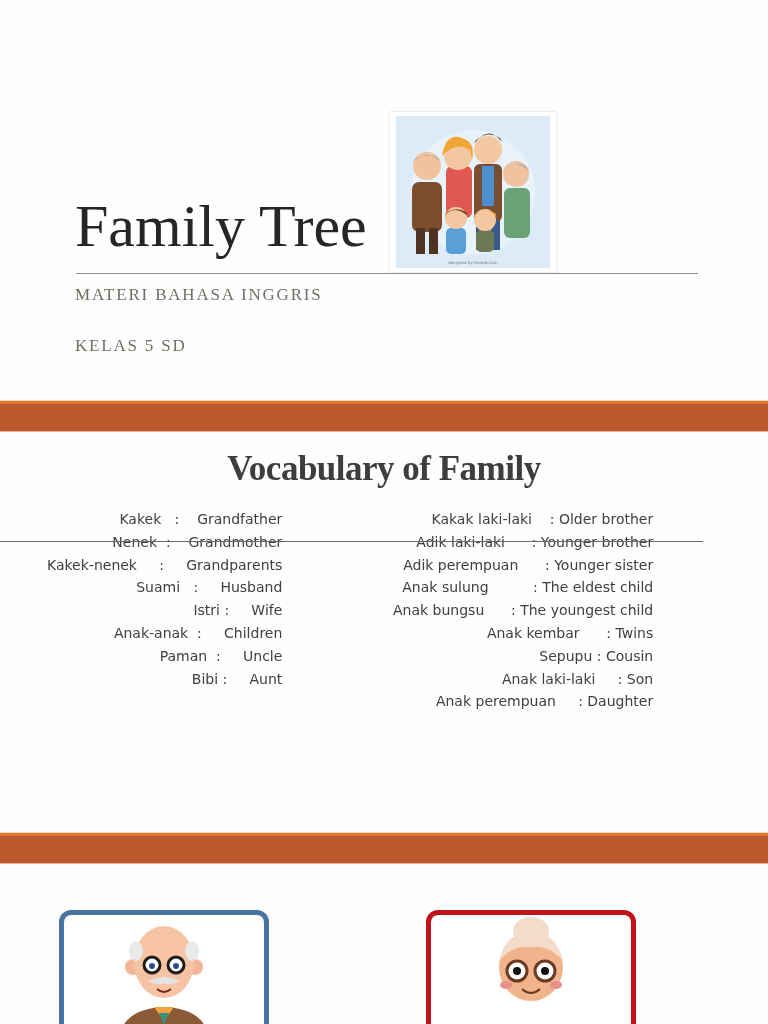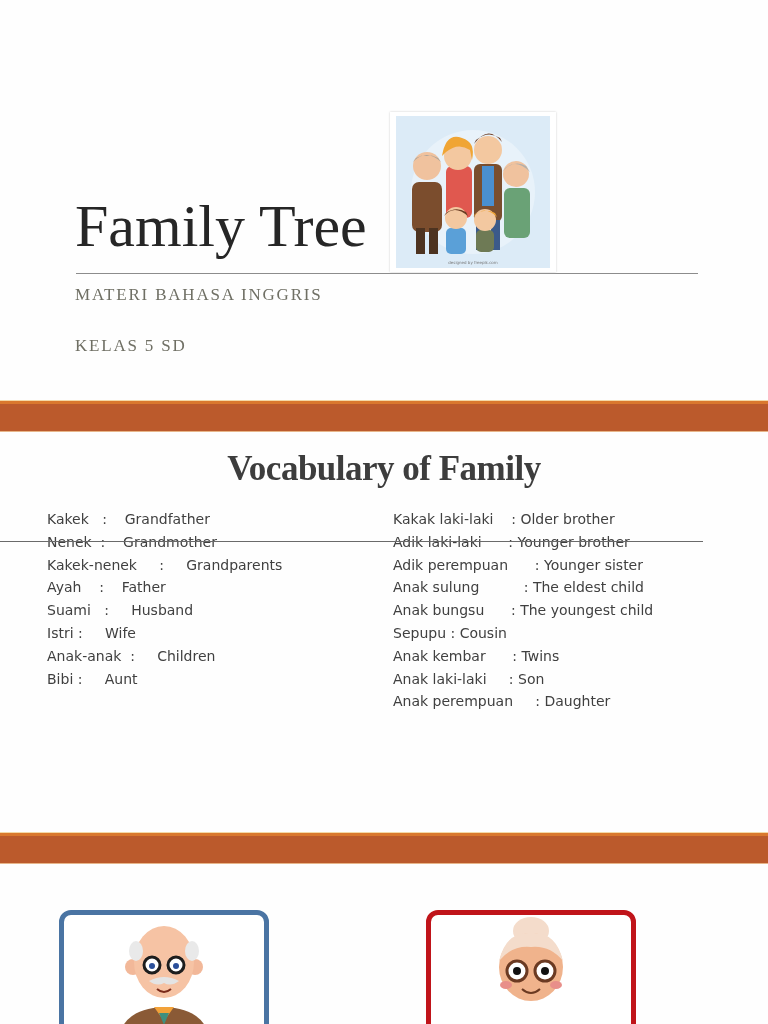--- a/index.html
+++ b/index.html
@@ -19,21 +19,21 @@
   .subtitle { position: absolute; left: 75px; font-family: "Liberation Serif", serif; font-size: 17px; color: #6f6f64; letter-spacing: 1.8px; margin: 0; }
   #sub1 { top: 285px; }
   #sub2 { top: 296px; margin-top: 40px; }
   .family-photo { position: absolute; left: 390px; top: 112px; width: 166px; height: 160px; background: #ffffff; box-shadow: 0 0 2px #ccc; }
   .family-photo svg { position: absolute; left: 6px; top: 4px; }
 
   .vocab-title { position: absolute; left: 0; width: 768px; top: 449px; text-align: center; font-family: "Liberation Serif", serif; font-weight: bold; font-size: 35px; color: #3d3d3d; margin: 0; letter-spacing: -0.5px; }
   .vocab-col { position: absolute; top: 508px; font-family: "DejaVu Sans", sans-serif; font-size: 14px; color: #404040; line-height: 22.8px; }
   #col-left { left: 47px; }
   #col-right { left: 393px; }
-  .vrow { white-space: pre; height: 22.8px; }
+  .vrow { white-space: pre; height: 22.8px; text-align: right; }
   .strike-line { position: absolute; left: 0; top: 541px; width: 703px; height: 1px; background: #6a6a6a; }
 
   .card { position: absolute; top: 910px; width: 210px; height: 130px; border-radius: 12px; background: #fff; box-sizing: border-box; overflow: hidden; }
   #card-grandpa { left: 59px; border: 5px solid #4a74a3; }
   #card-grandma { left: 426px; border: 5px solid #c0141a; }
   .card svg { position: absolute; left: 50%; transform: translateX(-50%); top: 2px; }
 </style>
 </head>
 <body>
 
@@ -82,35 +82,35 @@
 
 <div class="band" id="band1"></div>
 
 <div class="slide" id="slide2"></div>
 <h2 class="vocab-title">Vocabulary of Family</h2>
 
 <div class="vocab-col" id="col-left">
   <div class="vrow">Kakek   :    Grandfather</div>
   <div class="vrow">Nenek  :    Grandmother</div>
   <div class="vrow">Kakek-nenek     :     Grandparents</div>
-  <div class="vrow">Ayah    :    Father</div>
   <div class="vrow">Suami   :     Husband</div>
   <div class="vrow">Istri :     Wife</div>
   <div class="vrow">Anak-anak  :     Children</div>
+  <div class="vrow">Paman  :     Uncle</div>
   <div class="vrow">Bibi :     Aunt</div>
 </div>
 
 <div class="vocab-col" id="col-right">
   <div class="vrow">Kakak laki-laki    : Older brother</div>
   <div class="vrow">Adik laki-laki      : Younger brother</div>
   <div class="vrow">Adik perempuan      : Younger sister</div>
   <div class="vrow">Anak sulung          : The eldest child</div>
   <div class="vrow">Anak bungsu      : The youngest child</div>
+  <div class="vrow">Anak kembar      : Twins</div>
   <div class="vrow">Sepupu : Cousin</div>
-  <div class="vrow">Anak kembar      : Twins</div>
   <div class="vrow">Anak laki-laki     : Son</div>
   <div class="vrow">Anak perempuan     : Daughter</div>
 </div>
 
 <div class="strike-line"></div>
 
 <div class="band" id="band2"></div>
 
 <div class="slide" id="slide3"></div>
 

